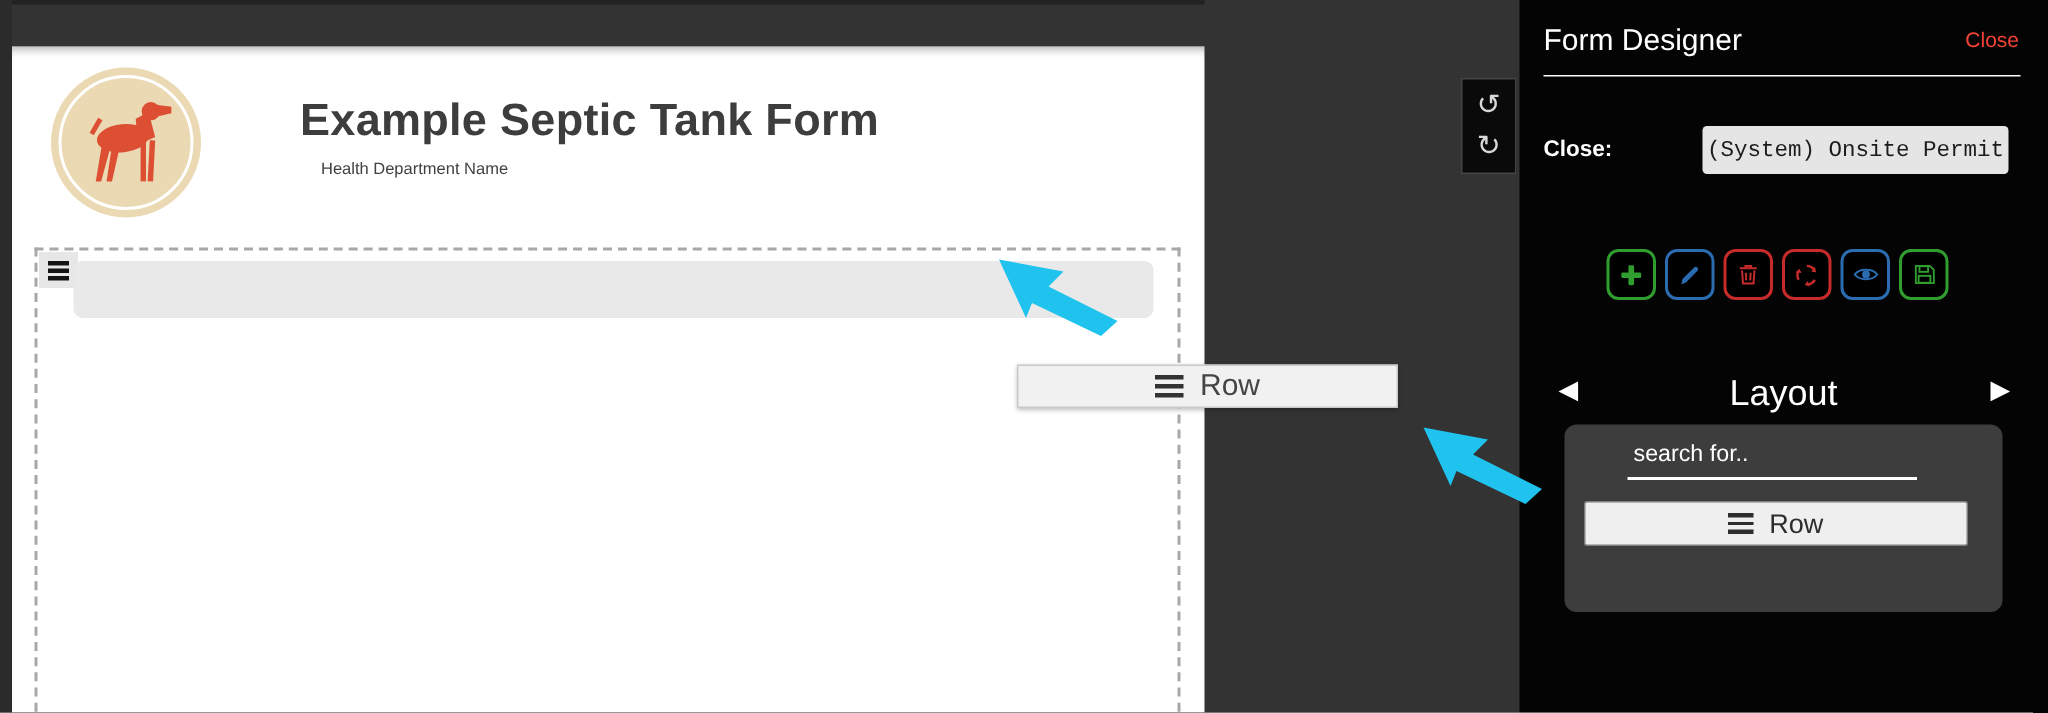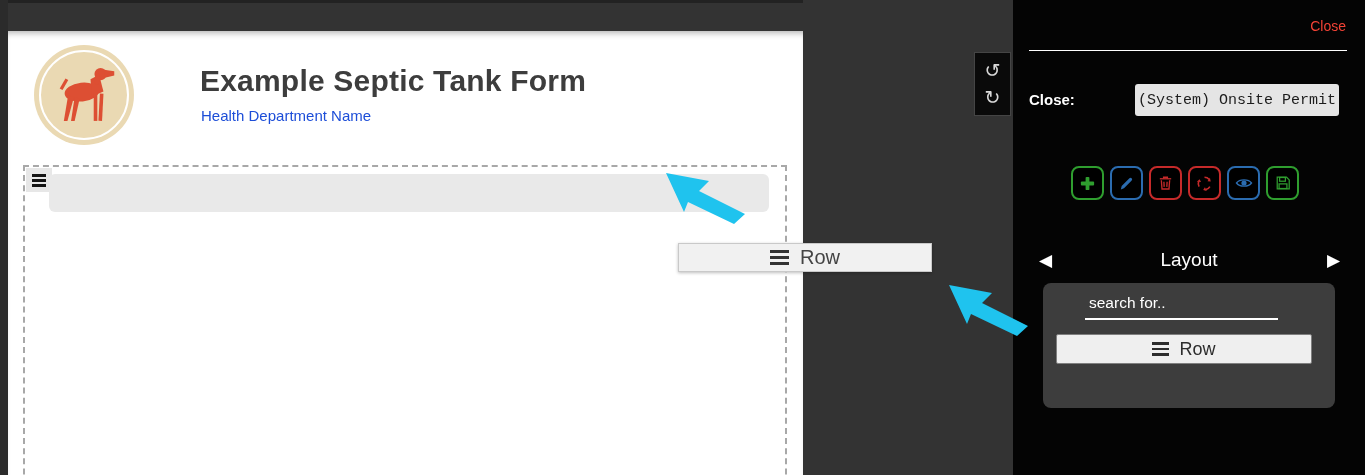--- a/index.html
+++ b/index.html
@@ -12,21 +12,21 @@
 
   
   .canvas { position:absolute; left:8px; top:3px; width:795px; height:472px; background:#ffffff;
             box-shadow: inset 0 6px 6px -4px rgba(0,0,0,.30); margin-top: 28px; }
   .logo { position:absolute; left:26px; top:14px; width:100px; height:100px; border-radius:50%;
           background:#ead9b3; }
   .logo::after { content:""; position:absolute; left:5px; top:5px; right:5px; bottom:5px;
                  border:2px solid #ffffff; border-radius:50%; }
   .logo svg { position:absolute; left:14px; top:14px; width:72px; height:72px; z-index:2; }
   .form-title { position:absolute; left:192px; top:33px; font-size:30px; font-weight:600; color:#3d3d3d; letter-spacing:.2px;}
-  .form-subtitle { position:absolute; left:193px; top:76px; font-size:15px; color:#1d4ed8; }
+  .form-subtitle { position:absolute; left:206px; top:76px; font-size:11px; color:#404040; }
 
   .drop-zone { position:absolute; left:15px; top:134px; width:764px; height:360px;
                border:2px dashed #a8a8a8; }
   .drag-handle { position:absolute; left:1px; top:1px; width:26px; height:24px; background:#e7e7e7;
                  display:flex; flex-direction:column; justify-content:center; align-items:center; gap:2px; }
   .drag-handle i { display:block; width:14px; height:3px; background:#141414; }
   .row-element { position:absolute; left:24px; top:7px; width:720px; height:38px;
                  background:#e9e9e9; border-radius:6px; }
 
   
@@ -61,21 +61,21 @@
 
   .toolbar { position:absolute; left:58px; top:166px; display:flex; gap:6px; }
   .tool-btn { width:33px; height:34px; border-radius:8px; background:#000; border:2px solid;
               display:flex; align-items:center; justify-content:center; cursor:pointer; padding:0; }
 
   .section-nav { position:absolute; left:0; top:249px; width:100%; height:24px; }
   .nav-arrow { position:absolute; background:none; border:none; color:#fff; font-size:17px; cursor:pointer;
                top:1px; font-family:"DejaVu Sans", sans-serif; }
   .nav-prev { left:26px; }
   .nav-next { right:25px; }
-  .section-title { position:absolute; left:0; width:100%; text-align:center; font-size:19px; font-weight:500; }
+  .section-title { position:absolute; left:0; width:100%; text-align:center; font-size:24px; font-weight:500; }
 
   .palette-card { position:absolute; left:30px; top:283px; width:292px; height:125px;
                   background:#3d3d3d; border-radius:8px; }
   .search-input { position:absolute; left:42px; top:6px; width:193px; background:transparent;
                   border:none; border-bottom:2px solid #fff; color:#fef9c3; font-size:15.5px;
                   padding:5px 3px 6px 4px; font-family:"Liberation Sans", sans-serif; outline:none; }
   .search-input::placeholder { color:#ffffff; opacity:1; }
   .palette-btn { position:absolute; left:13px; width:256px; height:30px; background:#efefef;
                  border:1px solid #7f7f7f; border-radius:2px; cursor:pointer;
                  display:flex; align-items:center; justify-content:center; gap:10px;
@@ -142,20 +142,21 @@
   <div class="history-dock">
     <button>
       <span>↺</span>
     </button>
     <button>
       <span>↻</span>
     </button>
   </div>
 
   <div class="panel">
+    <div class="panel-title">Form Designer</div>
     <button class="close-btn" style="color:#f44336;">Close</button>
     <div class="panel-divider"></div>
 
     <div class="form-label">Close:</div>
     <button class="form-select">(System) Onsite Permit</button>
 
     <div class="toolbar">
       <button class="tool-btn" style="border-color:#2f9e2f;">
         <svg width="17" height="17" viewBox="0 0 18 18">
           <rect x="7" y="2" width="4" height="14" rx="1" fill="#2f9e2f"></rect>

